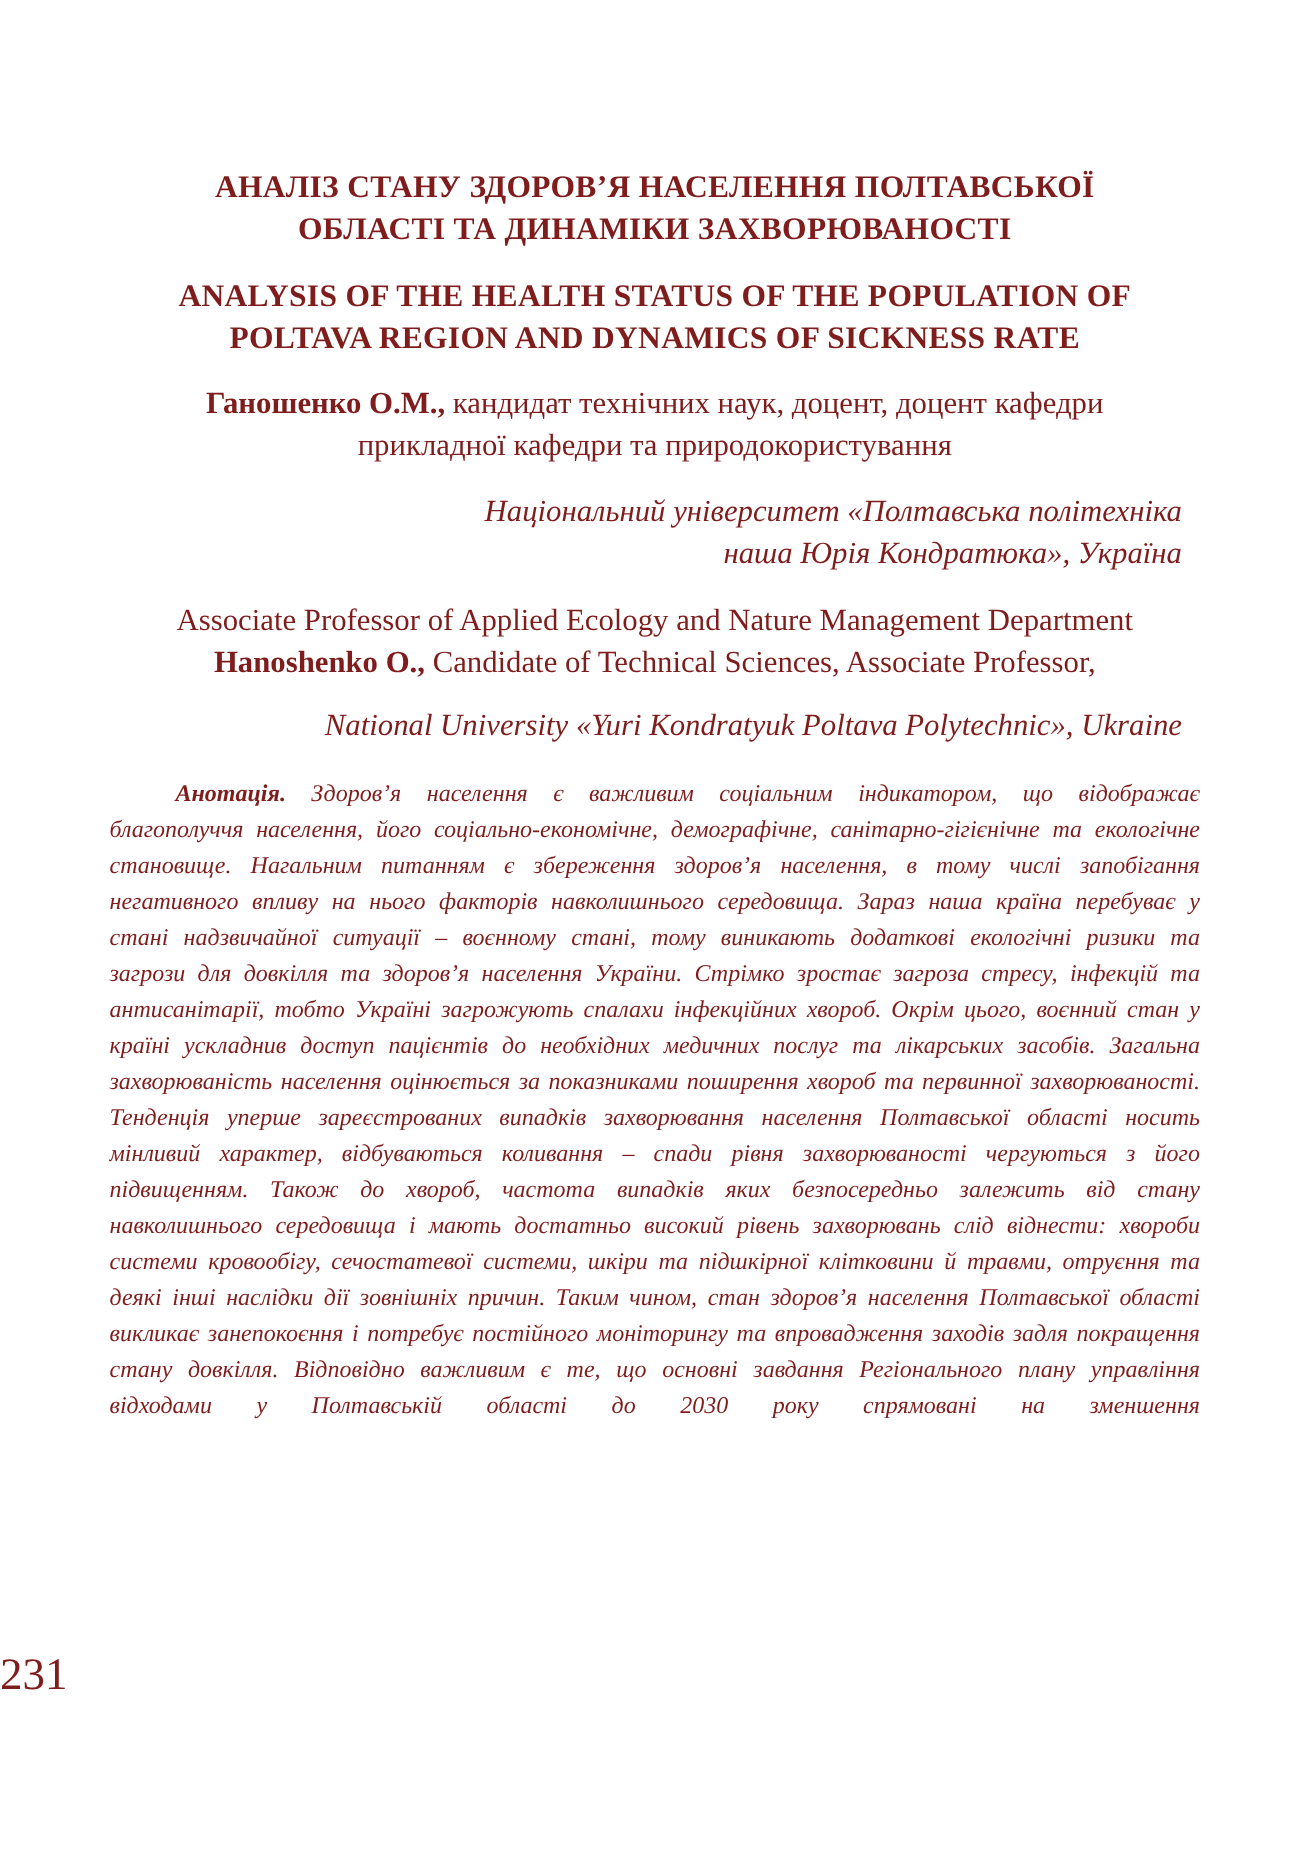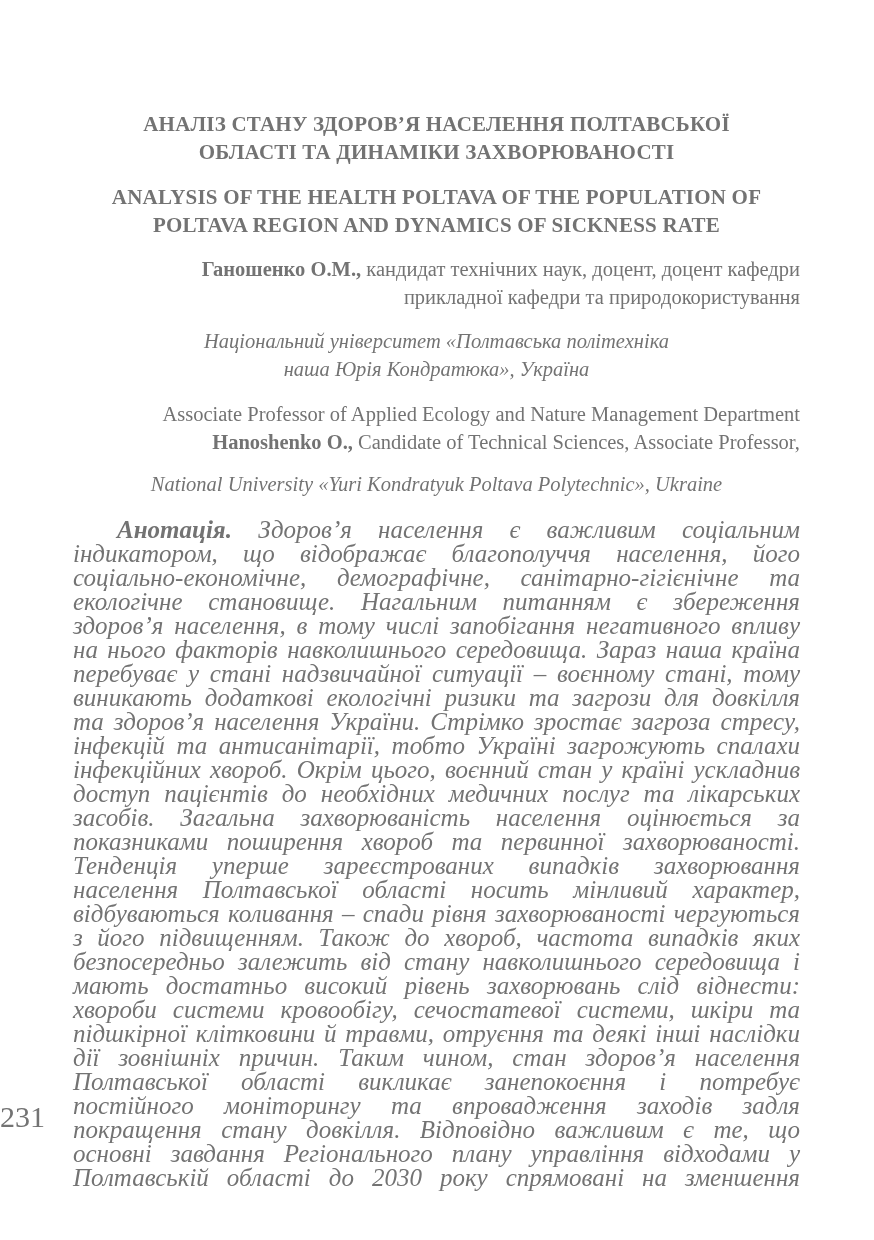--- a/index.html
+++ b/index.html
@@ -5,21 +5,21 @@
   html, body {
     margin: 0;
     padding: 0;
     background: #ffffff;
   }
   .page {
     position: relative;
     width: 874px;
     height: 1240px;
     background: #ffffff;
-    color: #737373;
+    color: #7f1d1d;
     font-family: "Liberation Serif", "DejaVu Serif", serif;
     overflow: hidden;
   }
   .content {
     position: absolute;
     left: 73px;
     top: 110px;
     width: 727px;
   }
   .line { display: block; white-space: nowrap; }
@@ -30,42 +30,42 @@
     font-size: 21px;
     font-weight: bold;
     line-height: 28px;
     letter-spacing: 0.2px;
   }
   .title-ua { margin-bottom: 17px; }
   .title-en { margin-bottom: 16px; }
 
   .author-block {
     margin: 0;
-    text-align: right;
+    text-align: center;
     font-size: 20.5px;
     font-weight: normal;
     line-height: 28px;
   }
   .author-block .name { font-weight: bold; }
   .author-ua { margin-bottom: 16px; }
   .author-en { margin-bottom: 14px; }
 
   .affil-block {
     margin: 12px;
-    text-align: center;
+    text-align: right;
     font-size: 20.5px;
     font-style: italic;
     line-height: 28px;
   }
   .affil-ua { margin-bottom: 17px; }
   .affil-en { margin-bottom: 20px; }
 
   .abstract {
     margin: 0;
-    font-size: 25px;
+    font-size: 16px;
     font-style: italic;
     line-height: 24px;
     text-align: justify;
     text-align-last: justify;
     text-indent: 44px;
     word-spacing: 0.08em;
   }
   .abstract-label { font-weight: bold; }
 
   .page-number {
@@ -84,21 +84,21 @@
 
 <div class="page">
   <div class="content">
 
     <h1 class="title-block title-ua">
       <span class="line">АНАЛІЗ СТАНУ ЗДОРОВ’Я НАСЕЛЕННЯ ПОЛТАВСЬКОЇ</span>
       <span class="line">ОБЛАСТІ ТА ДИНАМІКИ ЗАХВОРЮВАНОСТІ</span>
     </h1>
 
     <h2 class="title-block title-en">
-      <span class="line">ANALYSIS OF THE HEALTH POLTAVA OF THE POPULATION OF</span>
+      <span class="line">ANALYSIS OF THE HEALTH STATUS OF THE POPULATION OF</span>
       <span class="line">POLTAVA REGION AND DYNAMICS OF SICKNESS RATE</span>
     </h2>
 
     <p class="author-block author-ua">
       <span class="line"><span class="name">Ганошенко О.М.,</span><span> кандидат технічних наук, доцент, доцент кафедри</span></span>
       <span class="line">прикладної кафедри та природокористування</span>
     </p>
 
     <p class="affil-block affil-ua">
       <span class="line">Національний університет «Полтавська політехніка</span>

